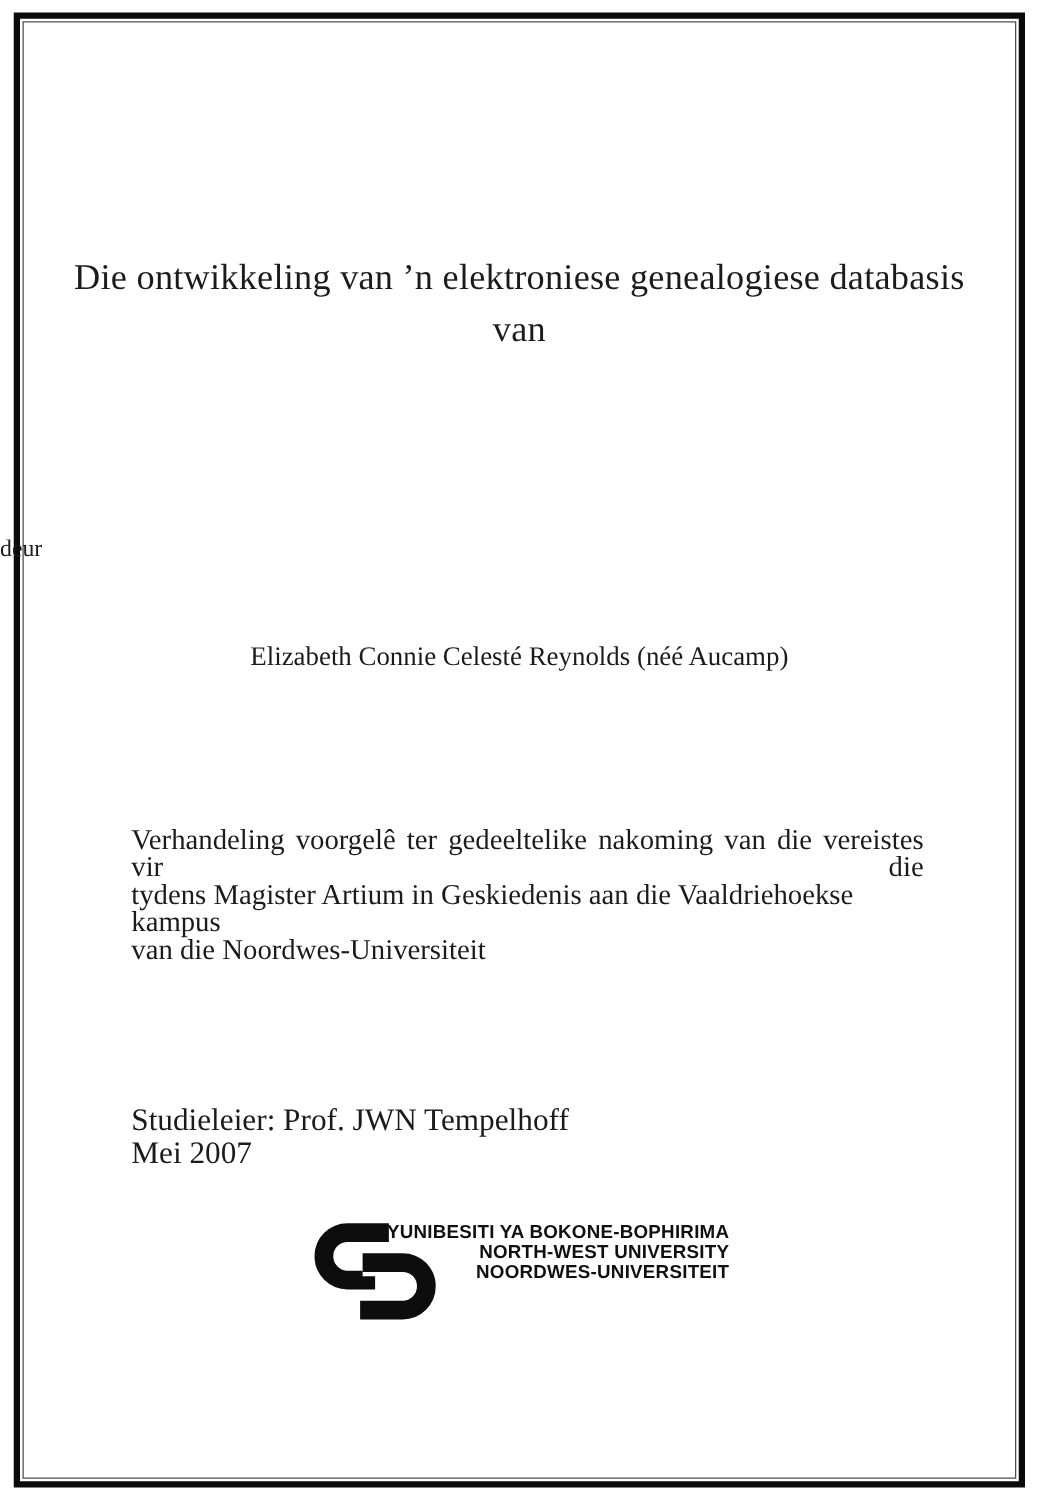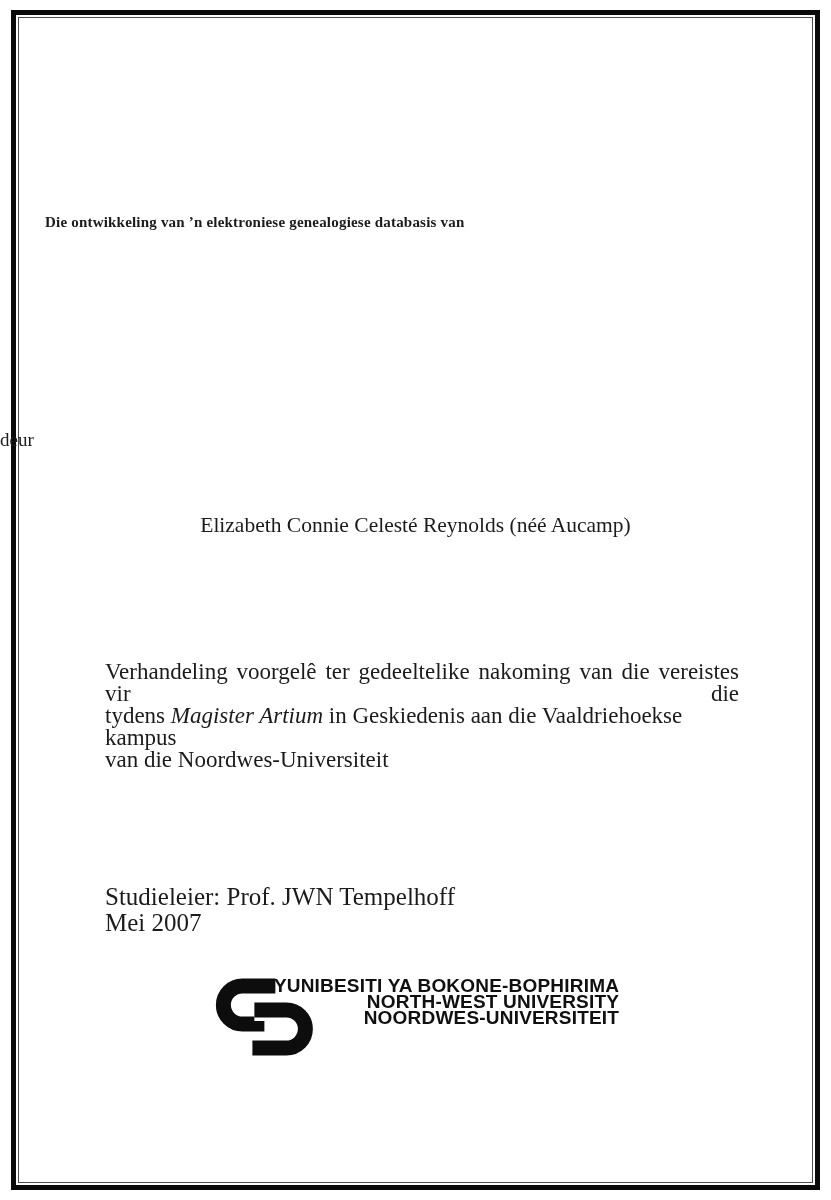--- a/index.html
+++ b/index.html
@@ -34,25 +34,24 @@
     position: absolute;
     inset: 2px;
     border: 1.5px solid #4d4d4d;
   }
   .block { position: absolute; }
 
   .thesis-title {
     top: 201px;
     left: 45px;
     right: 45px;
-    text-align: left;
-    font-size: 15px;
+    text-align: center;
+    font-size: 29px;
     line-height: 42px;
     letter-spacing: 0.2px;
-    font-weight: bold;
   }
   .byline {
     top: 428px;
     left: 0;
     right: 0;
     text-align: left;
     font-size: 19px;
     line-height: 24px;
   }
   .author {
@@ -68,21 +67,20 @@
     left: 105px;
     width: 634px;
     font-size: 23px;
     line-height: 22px;
   }
   .statement .just {
     text-align: justify;
     text-align-last: justify;
   }
   .statement .italic {
-    font-style: italic;
   }
   .supervisor-block {
     top: 884px;
     left: 105px;
     font-size: 25px;
     line-height: 25.5px;
   }
   .logo-row {
     top: 976px;
     left: 50%;
@@ -90,21 +88,21 @@
     display: flex;
     align-items: flex-start;
   }
   .logo-mark svg { display: block; }
   .logo-text {
     margin-left: -42px;
     margin-top: 2px;
     text-align: right;
     font-family: "Liberation Sans", sans-serif;
     font-weight: 700;
-    font-size: 19px;
+    font-size: 15px;
     line-height: 15.8px;
     letter-spacing: 0.2px;
     color: #101010;
     white-space: nowrap;
   }
 </style>
 </head>
 <body>
 
 <div class="page">

